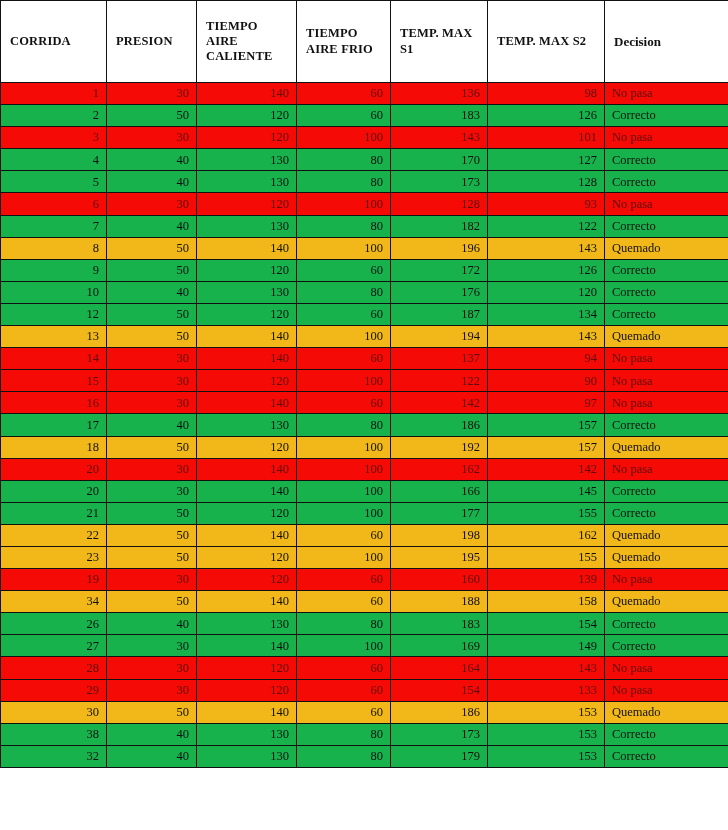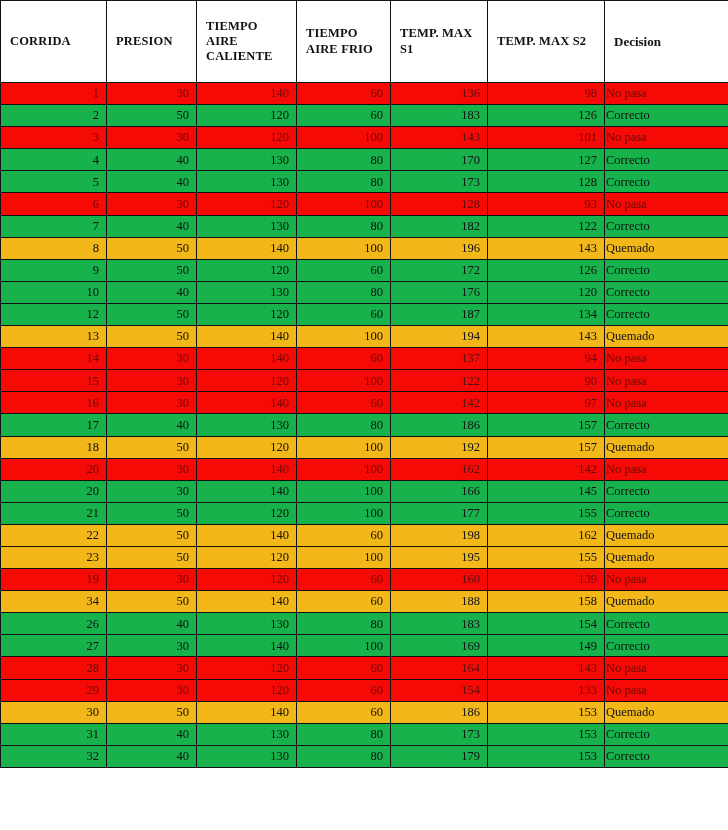--- a/index.html
+++ b/index.html
@@ -62,21 +62,21 @@
     vertical-align: middle;
     white-space: nowrap;
     overflow: hidden;
   }
   tbody td.num {
     text-align: right;
     color: #111111;
   }
   tbody td.dec {
     text-align: left;
-    padding-left: 1px;
+    padding-left: 7px;
     color: #111111;
   }
   
   tbody tr.st-nopasa  td { background: #f50a06; }
   tbody tr.st-correcto td { background: #17b24b; }
   tbody tr.st-quemado td { background: #f2b718; }
 
   
   tbody tr.st-nopasa td.num,
   tbody tr.st-nopasa td.dec { color: #5e0f0c; }
@@ -362,21 +362,21 @@
         <tr class="st-quemado">
           <td class="num">30</td>
           <td class="num">50</td>
           <td class="num">140</td>
           <td class="num">60</td>
           <td class="num">186</td>
           <td class="num">153</td>
           <td class="dec">Quemado</td>
         </tr>
         <tr class="st-correcto">
-          <td class="num">31</td>
+          <td class="num">38</td>
           <td class="num">40</td>
           <td class="num">130</td>
           <td class="num">80</td>
           <td class="num">173</td>
           <td class="num">153</td>
           <td class="dec">Correcto</td>
         </tr>
         <tr class="st-correcto">
           <td class="num">32</td>
           <td class="num">40</td>

